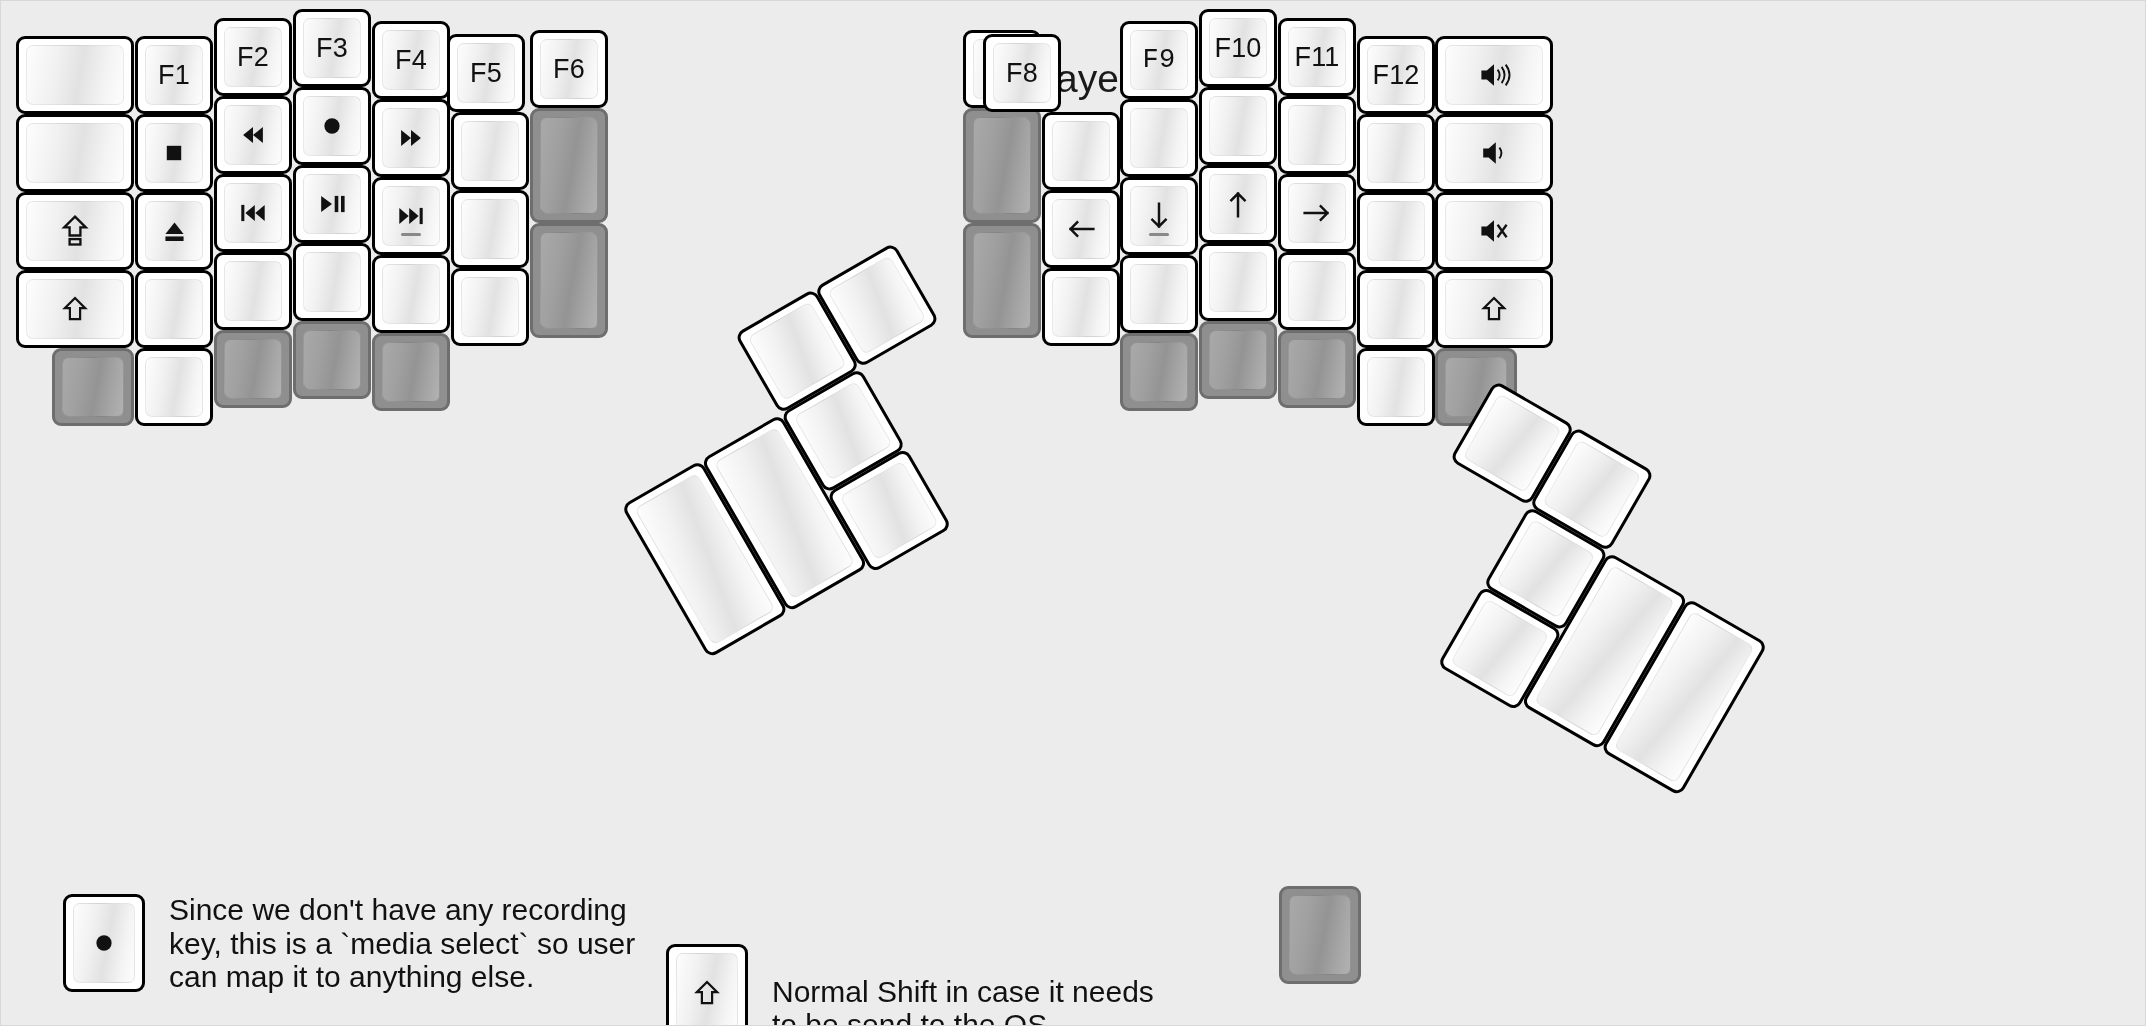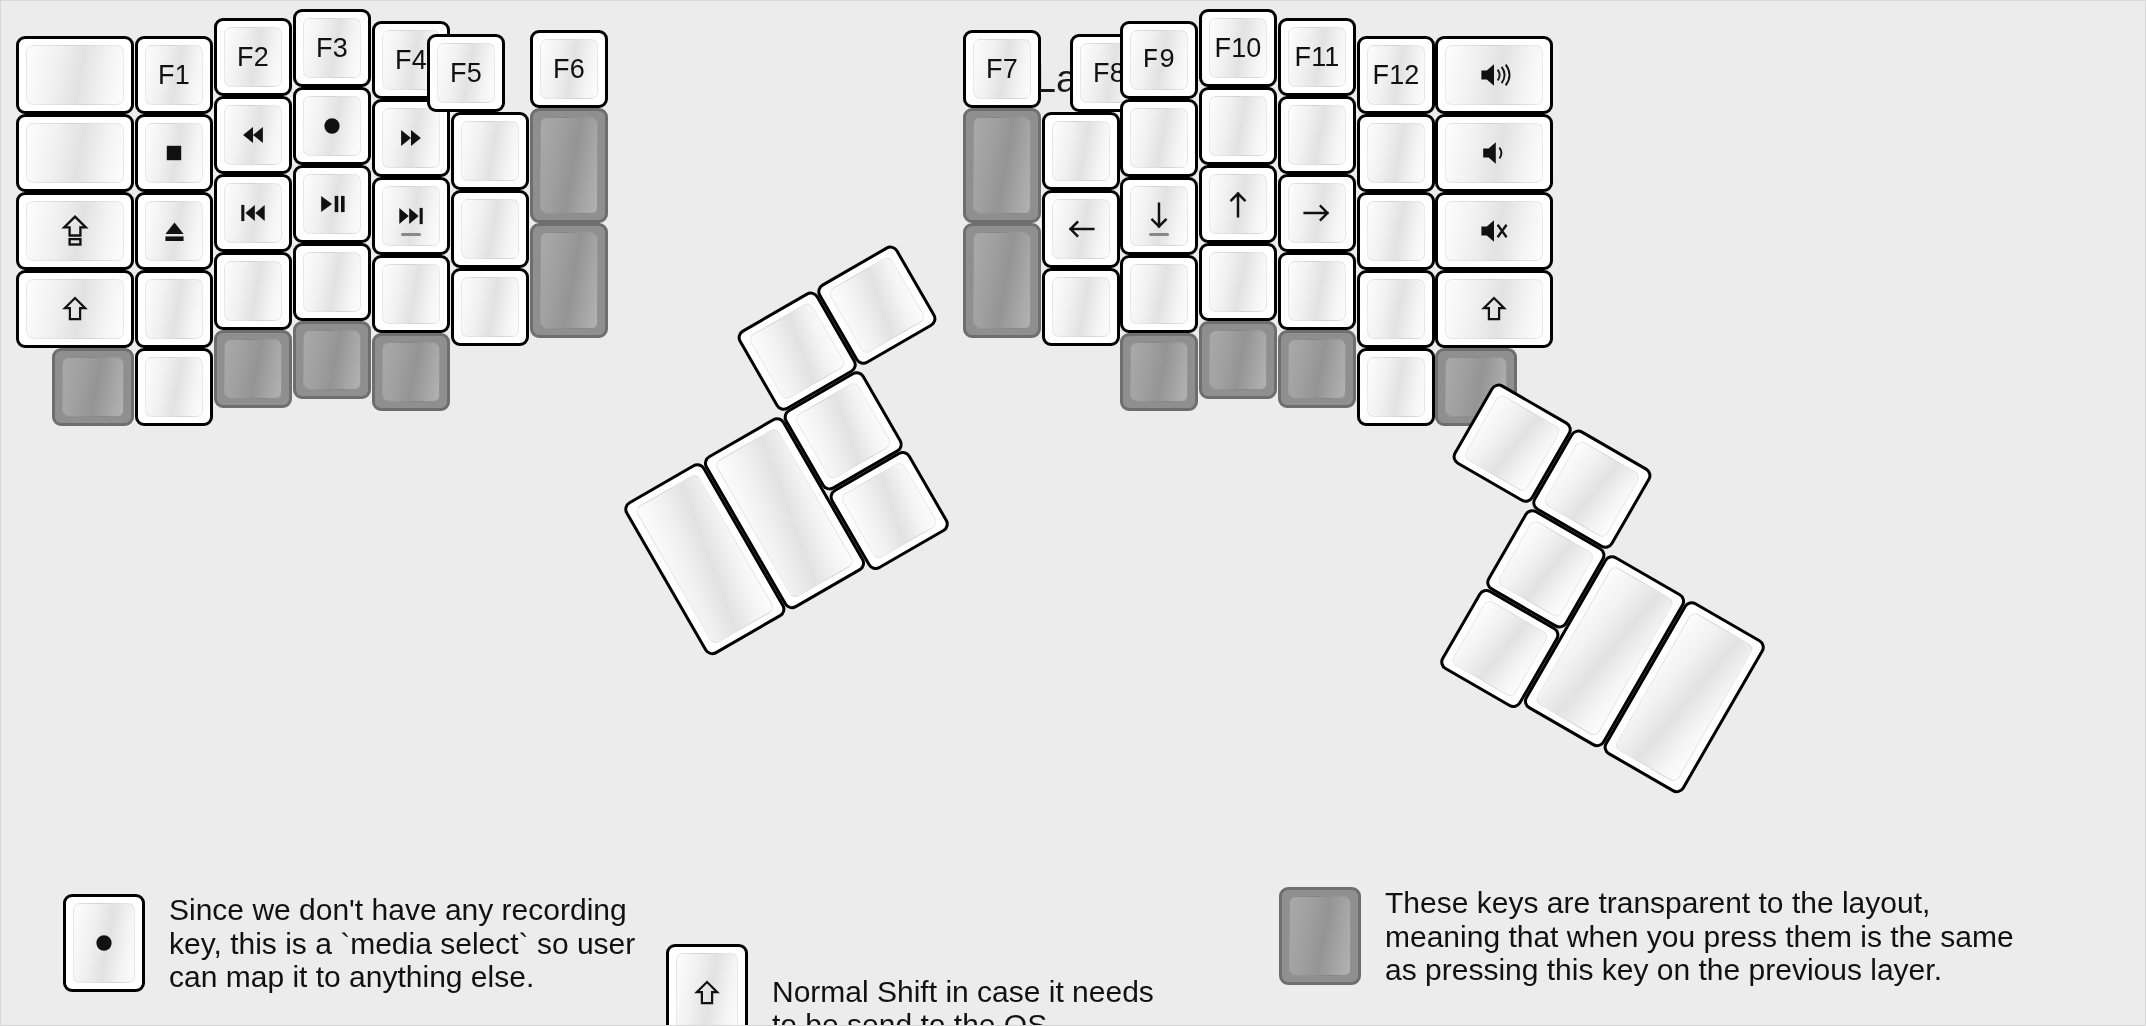--- a/index.html
+++ b/index.html
@@ -251,21 +251,21 @@
       <div class="key" style="left: 371px; top: 254px; width: 78px; height: 78px;">
         <div class="cap">
           <span class="lbl"></span>
         </div>
       </div>
       <div class="key trans" style="left: 371px; top: 332px; width: 78px; height: 78px;">
         <div class="cap">
           <span class="lbl"></span>
         </div>
       </div>
-      <div class="key" style="left: 426px; top: 33px; width: 78px; height: 78px;">
+      <div class="key" style="left: 446px; top: 33px; width: 78px; height: 78px;">
         <div class="cap">
           <span class="lbl">F5</span>
         </div>
       </div>
       <div class="key" style="left: 450px; top: 111px; width: 78px; height: 78px;">
         <div class="cap">
           <span class="lbl"></span>
         </div>
       </div>
       <div class="key" style="left: 450px; top: 189px; width: 78px; height: 78px;">
@@ -304,21 +304,21 @@
       <div class="key trans" style="left: 962px; top: 107px; width: 78px; height: 115px;">
         <div class="cap">
           <span class="lbl"></span>
         </div>
       </div>
       <div class="key trans" style="left: 962px; top: 222px; width: 78px; height: 115px;">
         <div class="cap">
           <span class="lbl"></span>
         </div>
       </div>
-      <div class="key" style="left: 1069px; top: 33px; width: 78px; height: 78px;">
+      <div class="key" style="left: 982px; top: 33px; width: 78px; height: 78px;">
         <div class="cap">
           <span class="lbl">F8</span>
         </div>
       </div>
       <div class="key" style="left: 1041px; top: 111px; width: 78px; height: 78px;">
         <div class="cap">
           <span class="lbl"></span>
         </div>
       </div>
       <div class="key" style="left: 1041px; top: 189px; width: 78px; height: 78px;">
@@ -599,18 +599,15 @@
   </div>
 
   <div class="legend" id="legend-2" style="left:1278px;top:885px;width:860px;">
     <div class="swatch">
         <div class="key trans" style="left: 0px; top: 0px; width: 82px; height: 98px;">
           <div class="cap">
             <span class="lbl"></span>
           </div>
         </div>
       </div>
-    <div class="txt">These keys are transparent to the layout,
-meaning that when you press them is the same
-as pressing this key on the previous layer.</div>
   </div>
 
 </div>
 
 </body></html>

